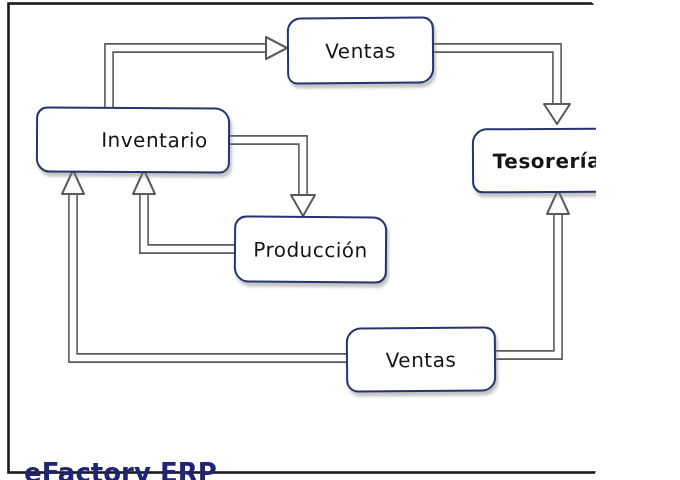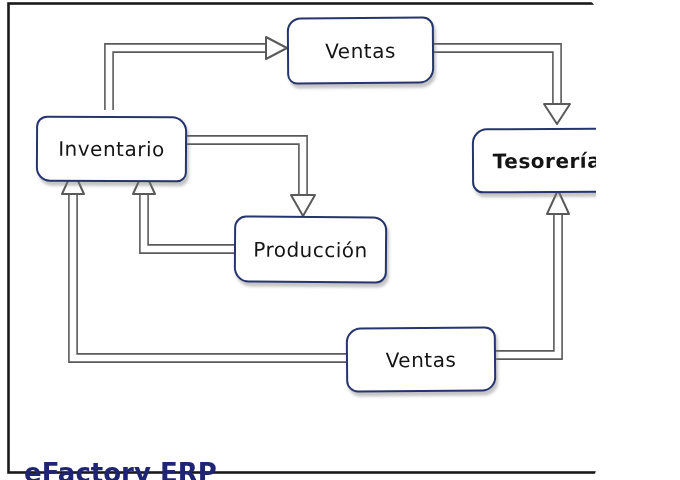--- a/index.html
+++ b/index.html
@@ -51,21 +51,21 @@
     justify-content: center;
     background: #ffffff;
     border: 2.2px solid #26356f;
     box-shadow: 2px 4px 3px rgba(125,125,125,0.45);
     font-size: 20px;
     color: #141414;
     letter-spacing: 0.5px;
     text-align: center;
   }
   .n-ventas     { left:287px; top:17px;  width:143px; height:63px; border-radius: 14px 11px 15px 10px; transform: rotate(-0.4deg); }
-  .n-inventario { left:36px;  top:116px; width:147px; height:62px; border-radius: 11px 15px 10px 14px; transform: rotate(0.3deg); }
+  .n-inventario { left:36px;  top:107px; width:147px; height:62px; border-radius: 11px 15px 10px 14px; transform: rotate(0.3deg); padding-left: 43px; }
   .n-tesoreria  { left:472px; top:128px; width:146px; height:61px; border-radius: 15px 12px 14px 11px; transform: rotate(-0.3deg); font-weight: bold; }
   .n-produccion { left:234px; top:216px; width:149px; height:63px; border-radius: 12px 14px 11px 15px; transform: rotate(0.4deg); }
   .n-compras    { left:346px; top:327px; width:146px; height:61px; border-radius: 15px 11px 14px 12px; transform: rotate(-0.5deg); }
   .footer-title {
     position: absolute;
     z-index: 2;
     left: 24px;
     top: 396px;
     font-size: 26px;
     font-weight: 700;

